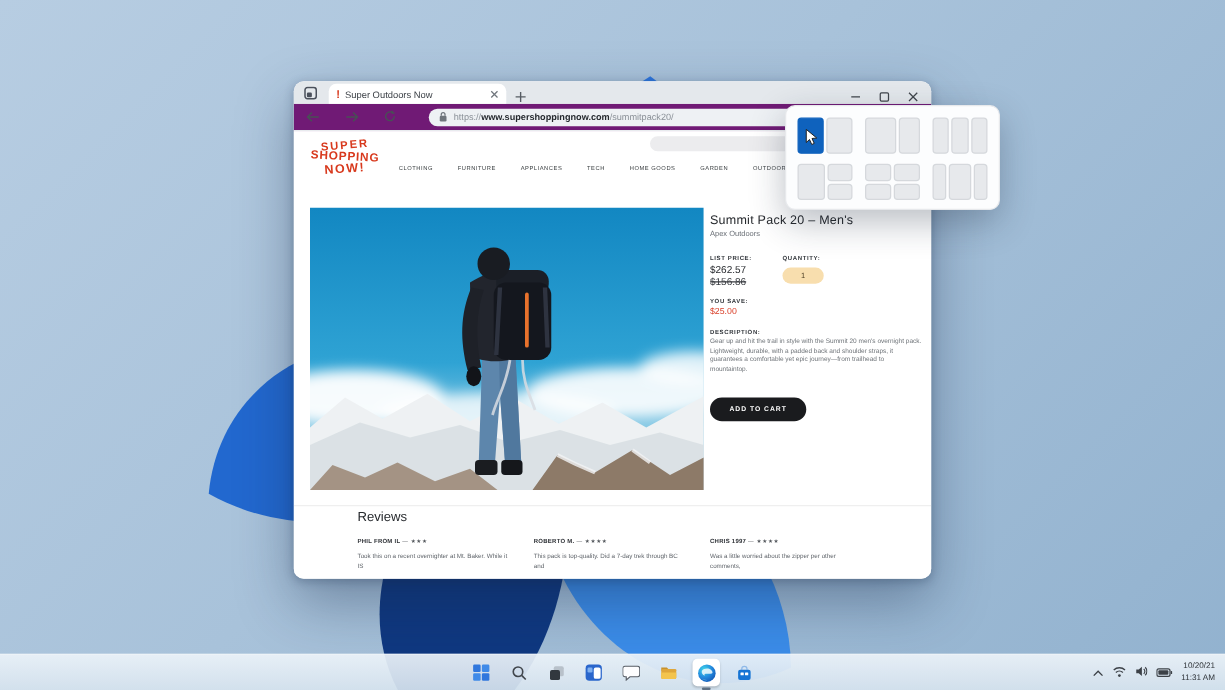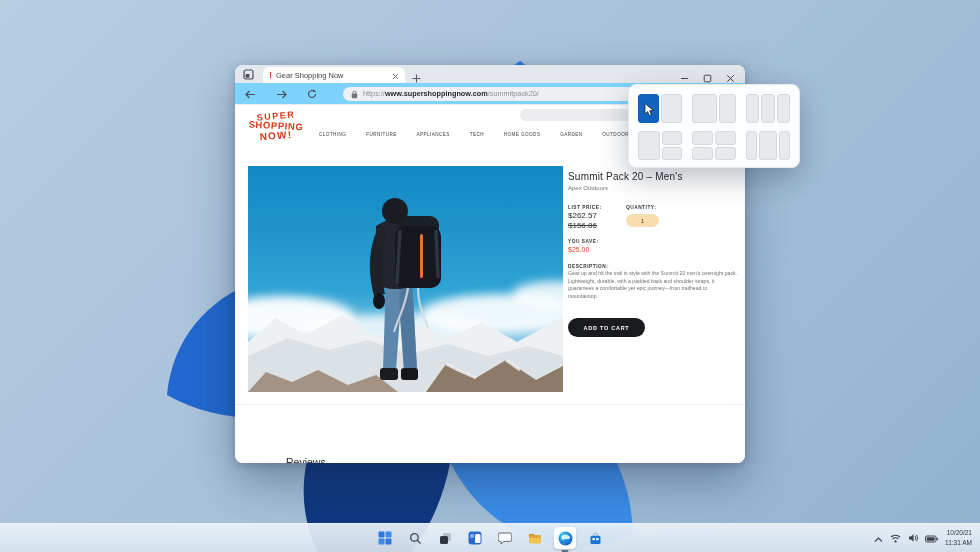--- a/index.html
+++ b/index.html
@@ -12,21 +12,21 @@
   .bwin{position:absolute;left:235px;top:65px;width:510px;height:398px;border-radius:8px;
     background:#fff;box-shadow:0 18px 45px rgba(20,40,70,.38),0 2px 8px rgba(20,40,70,.25);overflow:hidden;}
   .titlebar{position:relative;height:18px;background:#e4e8ec;}
   .tab-actions{position:absolute;left:7px;top:3px;width:12px;height:12px;display:flex;align-items:center;justify-content:center;border-radius:3px;}
   .tab{position:absolute;left:28px;top:2px;width:142px;height:16px;background:#fff;border-radius:6px 6px 0 0;
     display:flex;align-items:center;padding:0 6px;box-sizing:border-box;}
   .tab .fav{color:#d8391d;font-weight:bold;font-size:9px;margin-right:4px;line-height:1;}
   .tab .ttl{flex:1;font-size:7.5px;color:#3a3f45;white-space:nowrap;overflow:hidden;}
   .newtab{position:absolute;left:177px;top:4px;}
   .wctrls{position:absolute;right:10px;top:4px;display:flex;gap:14px;align-items:center;}
-  .toolbar{height:22px;background:#7dd3fc;border-bottom:1px solid #e8ebee;display:flex;align-items:center;padding:0 10px;box-sizing:border-box;gap:20px;}
+  .toolbar{height:22px;background:#701a75;border-bottom:1px solid #e8ebee;display:flex;align-items:center;padding:0 10px;box-sizing:border-box;gap:20px;}
   .urlpill{height:14px;width:322px;margin-left:6px;background:#eef1f4;border-radius:8px;
     display:flex;align-items:center;padding:0 8px;box-sizing:border-box;gap:5px;}
   .urlpill .u{font-size:7.3px;color:#8a9097;white-space:nowrap;}
   .urlpill .u b{color:#25292e;}
   .content{position:relative;height:358px;background:#fff;overflow:hidden;}
 
   
   .logo{position:absolute;left:8px;top:7px;width:66px;text-align:center;color:#d8391d;font-weight:bold;line-height:1.05;}
   .logo .l1{display:block;font-size:9px;letter-spacing:1.5px;transform:rotate(-5deg);}
   .logo .l2{display:block;font-size:9.5px;letter-spacing:.6px;transform:rotate(3deg);}
@@ -46,21 +46,21 @@
   .qtypill{position:absolute;top:43px;left:58px;width:33px;height:13px;background:#f8deae;border-radius:7px;
     display:flex;align-items:center;justify-content:center;font-size:6px;color:#4a3d22;}
   .ys-lbl{position:absolute;top:68px;left:0;}
   .ysave{position:absolute;top:75px;left:0;font-size:7px;color:#d9402a;}
   .d-lbl{position:absolute;top:93px;left:0;}
   .pdesc{position:absolute;top:99px;left:0;width:170px;font-size:5.2px;line-height:1.45;color:#6e7378;}
   .atc{position:absolute;top:147px;left:0;width:77px;height:19px;background:#1a1b1e;border-radius:10px;
     display:flex;align-items:center;justify-content:center;color:#fff;font-size:5.4px;font-weight:bold;letter-spacing:.8px;}
   .rv-divider{position:absolute;left:0;top:299px;width:510px;border-top:1px solid #efefef;}
   .reviews{position:absolute;left:51px;top:303px;width:430px;}
-  .rv-h{font-size:10.5px;color:#26292d;margin-top:48px;}
+  .rv-h{font-size:10.5px;color:#26292d;}
   .rv-cols{display:flex;margin-top:10px;}
   .rv-col{width:121px;margin-right:20px;}
   .rv-a{font-size:4.8px;font-weight:bold;color:#2f3237;letter-spacing:.2px;white-space:nowrap;}
   .rv-a .stars{font-weight:normal;color:#53575c;font-size:4.5px;letter-spacing:.5px;}
   .rv-t{margin-top:6px;font-size:5px;line-height:1.5;color:#5f646a;}
 
   
   .snap{position:absolute;left:628px;top:84px;width:172px;height:84px;background:#fcfdfe;border:1px solid #e7e9ec;
     border-radius:8px;box-shadow:0 10px 28px rgba(25,40,60,.30);box-sizing:border-box;padding:9px;
     display:grid;grid-template-columns:repeat(3,1fr);gap:8px 10px;z-index:30;}
@@ -108,21 +108,21 @@
 
     <div class="titlebar">
       <div class="tab-actions">
         <svg width="11" height="11" viewBox="0 0 11 11">
             <rect x="1" y="1" width="9" height="9" rx="2" fill="none" stroke="#4a505b" stroke-width="1.2"></rect>
             <rect x="2.5" y="5" width="4" height="3.8" rx="1" fill="#4a505b"></rect>
           </svg>
       </div>
       <div class="tab">
         <span class="fav">!</span>
-        <span class="ttl">Gear Shopping Now</span>
+        <span class="ttl">Super Outdoors Now</span>
         <span>
           <svg width="7" height="7" viewBox="0 0 7 7">
               <path d="M1,1 L6,6 M6,1 L1,6" stroke="#70767d" stroke-width="1"></path>
             </svg>
         </span>
       </div>
       <div class="newtab">
         <svg width="9" height="9" viewBox="0 0 9 9">
             <path d="M4.5,0.5 V8.5 M0.5,4.5 H8.5" stroke="#565c63" stroke-width="1.1"></path>
           </svg>

